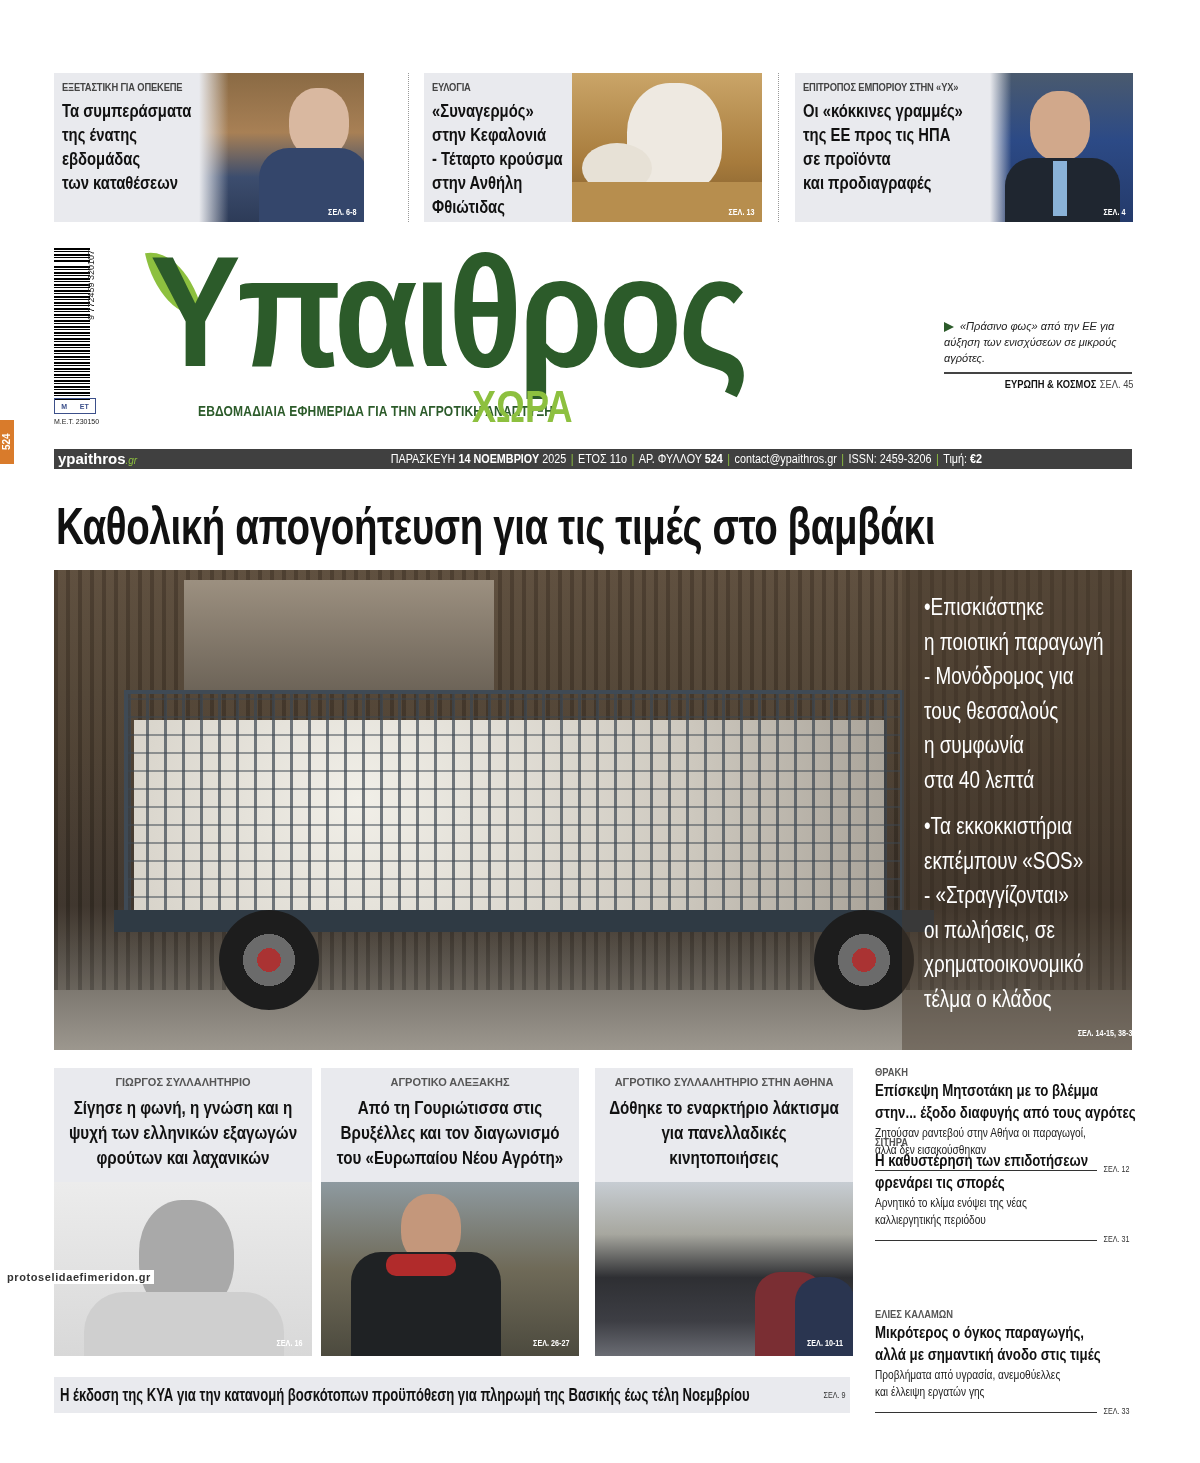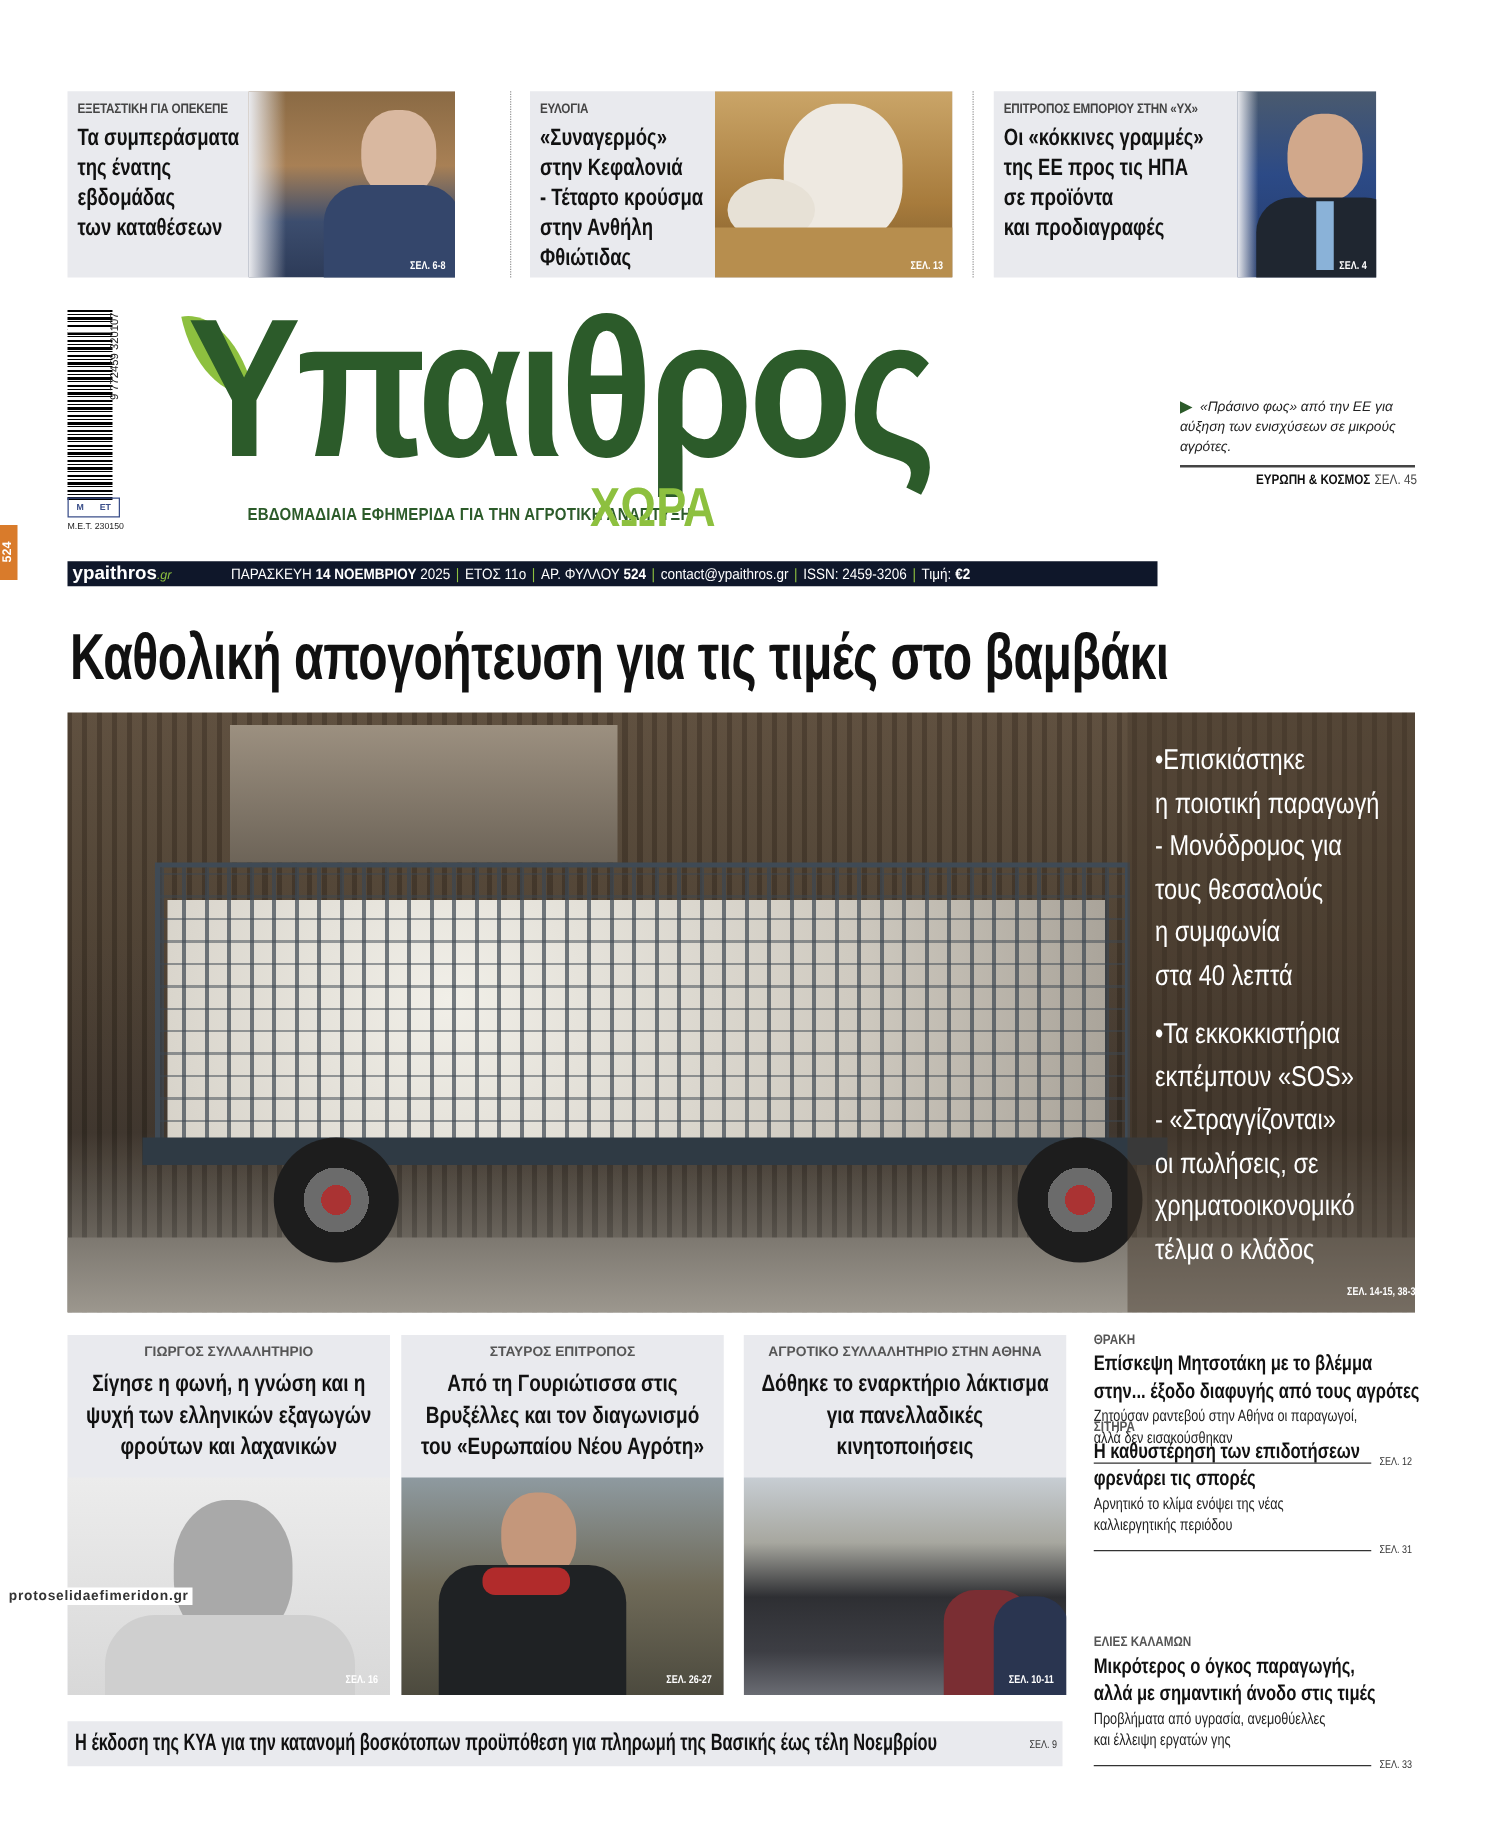--- a/index.html
+++ b/index.html
@@ -27,21 +27,21 @@
 
   
   .barcode { position: absolute; left: 54px; top: 248px; width: 36px; height: 152px; background: repeating-linear-gradient(to bottom, #000 0 2px, #fff 2px 3px, #000 3px 4px, #fff 4px 6px); }
   .barcode-cover { position: absolute; left: 54px; top: 262px; width: 36px; height: 4px; background: #fff; }
   .barcode-nums { position: absolute; left: 86px; top: 250px; font-size: 9px; writing-mode: vertical-rl; transform: rotate(180deg); color: #222; white-space: nowrap; }
   .met-box { position: absolute; left: 54px; top: 398px; width: 42px; height: 16px; border: 1px solid #3b4f8a; font-size: 7px; font-weight: bold; color: #3b4f8a; display: flex; justify-content: space-around; align-items: center; }
   .met-label { position: absolute; left: 54px; top: 418px; font-size: 7px; color: #222; white-space: nowrap; }
   .issue-tab { position: absolute; left: 0; top: 420px; width: 14px; height: 44px; background: #d97b2b; color: #fff; font-size: 10px; font-weight: bold; writing-mode: vertical-rl; transform: rotate(180deg); text-align: center; line-height: 14px; }
 
   
-  .infobar { position: absolute; left: 54px; top: 449px; width: 872px; height: 20px; background: #0f172a; color: #fff; }
+  .infobar { position: absolute; left: 54px; top: 449px; width: 1078px; height: 20px; background: #404040; color: #fff; }
   .infobar .brand { position: absolute; left: 4px; top: 1px; font-size: 15px; font-weight: bold; color: #fff; }
   .infobar .brand .tld { font-size: 10px; font-style: italic; color: #8dc03f; font-weight: normal; }
   .infobar .details { position: absolute; right: 150px; top: 3px; font-size: 12px; white-space: nowrap; transform: scaleX(0.9); transform-origin: right; }
   .infobar .details b { font-weight: bold; }
   .infobar .pipe { color: #8dc03f; margin: 0 5px; }
 
   
   .headline { position: absolute; left: 56px; top: 496px; font-size: 52px; font-weight: bold; line-height: 60px; white-space: nowrap; transform: scaleX(0.74); transform-origin: left top; letter-spacing: -0.5px; }
 
   
@@ -108,21 +108,21 @@
   </div>
   <div class="photo" style="left:148px; background: linear-gradient(180deg,#caa568 0%,#a77b3c 60%,#7b5a2c 100%);">
     <div style="position:absolute; left:55px; top:10px; width:95px; height:110px; border-radius:45% 45% 40% 40%; background:#eee9e1;"></div>
     <div style="position:absolute; left:10px; top:70px; width:70px; height:50px; border-radius:50%; background:#e7e1d6;"></div>
     <div style="position:absolute; left:0; right:0; bottom:0; height:40px; background:#b78e4e;"></div>
   </div>
   <div class="page-ref" style="right:8px; bottom:5px;">ΣΕΛ. 13</div>
 </div>
 <div class="vsep" style="left:778px;"></div>
 
-<div class="teaser" style="left:795px; width:306px;">
+<div class="teaser" style="left:795px; width:338px;">
   <div class="kicker">ΕΠΙΤΡΟΠΟΣ ΕΜΠΟΡΙΟΥ ΣΤΗΝ «ΥΧ»</div>
   <div class="title">
     <div>Οι «κόκκινες γραμμές»</div>
       <div>της ΕΕ προς τις ΗΠΑ</div>
       <div>σε προϊόντα</div>
       <div>και προδιαγραφές</div>
   </div>
   <div class="photo" style="left:195px; background: linear-gradient(90deg, rgba(233,234,238,1) 0%, rgba(233,234,238,0) 15%), linear-gradient(180deg,#4a5a6e 0%,#2c4a86 45%,#243a6a 100%);">
     <div style="position:absolute; left:40px; top:18px; width:60px; height:70px; border-radius:45%; background:#d1a88b;"></div>
     <div style="position:absolute; left:15px; top:85px; width:115px; height:65px; background:#1f2630; border-radius:28px 28px 0 0;"></div>
@@ -202,21 +202,21 @@
       <div>φρούτων και λαχανικών</div>
   </div>
   <div class="photo" style="background: linear-gradient(180deg,#ececec,#d8d8d8);">
     <div style="position:absolute; left:85px; top:18px; width:95px; height:115px; border-radius:45%; background:#a9a9a9;"></div>
     <div style="position:absolute; left:30px; top:110px; width:200px; height:70px; background:#cfcfcf; border-radius:40px 40px 0 0;"></div>
   </div>
   <div class="page-ref" style="right:10px; bottom:8px;">ΣΕΛ. 16</div>
 </div>
 
 <div class="card" style="left:321px;">
-  <div class="kicker">ΣΤΑΥΡΟΣ ΕΠΙΤΡΟΠΟΣ</div>
+  <div class="kicker">ΑΓΡΟΤΙΚΟ ΑΛΕΞΑΚΗΣ</div>
   <div class="title">
     <div>Από τη Γουριώτισσα στις</div>
       <div>Βρυξέλλες και τον διαγωνισμό</div>
       <div>του «Ευρωπαίου Νέου Αγρότη»</div>
   </div>
   <div class="photo" style="background: linear-gradient(180deg,#8e9aa0 0%,#6f6a58 50%,#4c4a3e 100%);">
     <div style="position:absolute; left:80px; top:12px; width:60px; height:70px; border-radius:45%; background:#c4977b;"></div>
     <div style="position:absolute; left:30px; top:70px; width:150px; height:110px; background:#1f2224; border-radius:30px 30px 0 0;"></div>
     <div style="position:absolute; left:65px; top:72px; width:70px; height:22px; background:#b12b2b; border-radius:10px;"></div>
   </div>

